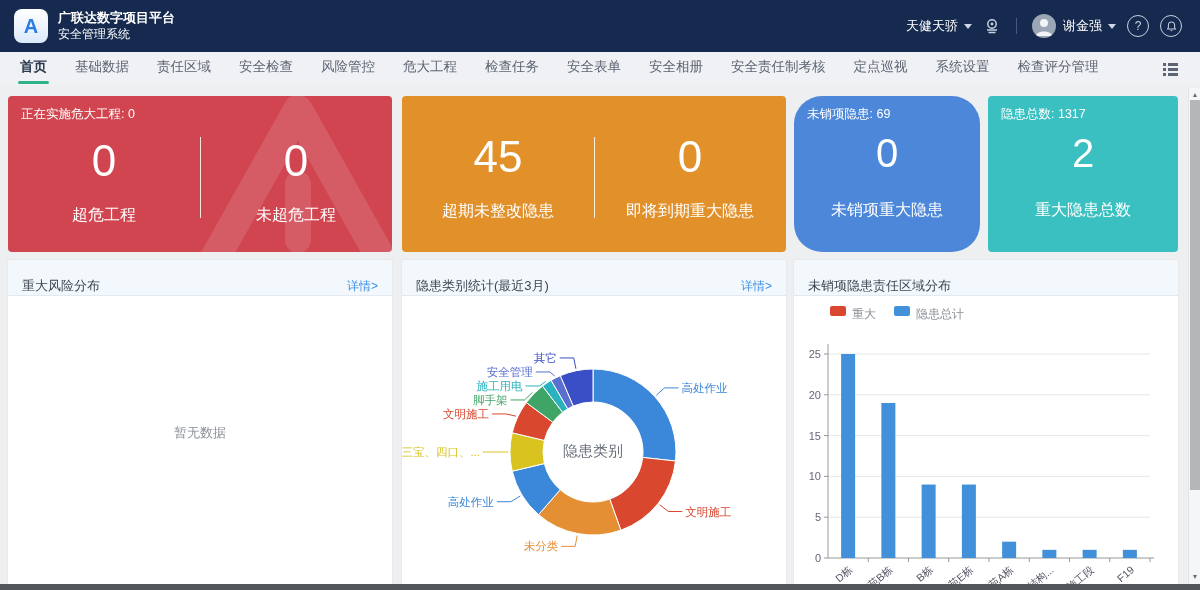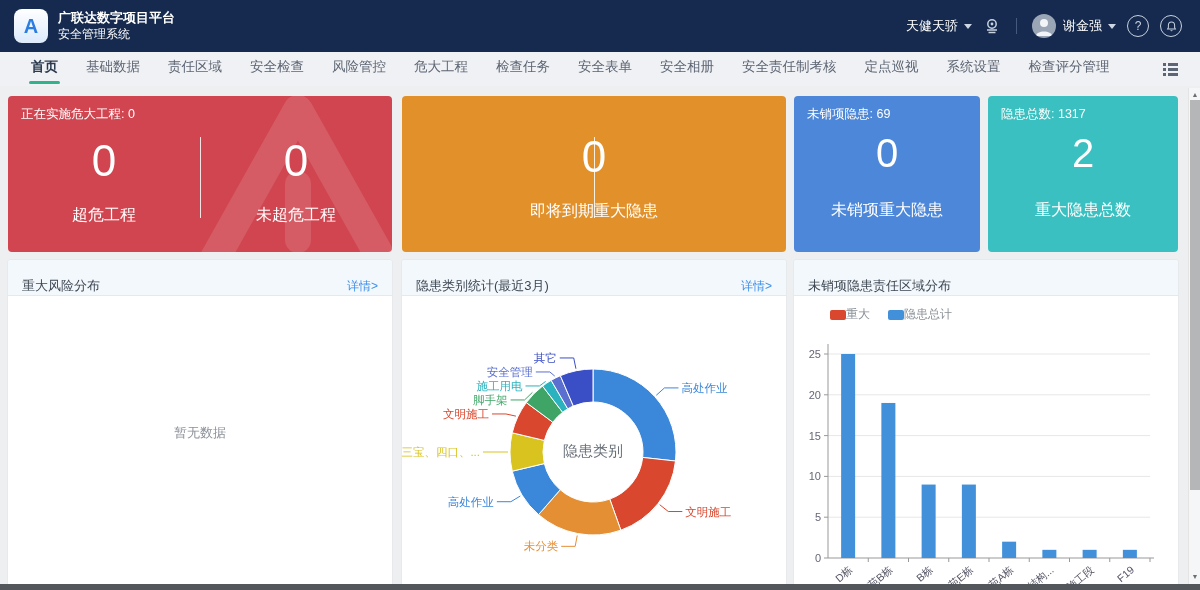--- a/index.html
+++ b/index.html
@@ -12,21 +12,21 @@
   .titles{margin-left:10px;line-height:1.25;}
   .title1{font-size:13px;font-weight:bold;}
   .title2{font-size:12px;}
   .tb-right{margin-left:auto;display:flex;align-items:center;gap:11px;margin-right:18px;font-size:13px;}
   .caret{display:inline-block;width:0;height:0;border-left:4px solid transparent;border-right:4px solid transparent;border-top:5px solid #cdd6e4;margin-left:6px;vertical-align:middle;}
   .tb-item{display:flex;align-items:center;cursor:pointer;}
   .tb-divider{width:1px;height:16px;background:#46597c;margin:0 4px;}
   .avatar{width:24px;height:24px;border-radius:50%;background:#9aa5b5;display:flex;align-items:flex-end;justify-content:center;overflow:hidden;margin-right:7px;}
   .circle-icon{width:20px;height:20px;border-radius:50%;border:1.5px solid #c7d1e0;display:flex;align-items:center;justify-content:center;font-size:12px;color:#c7d1e0;cursor:pointer;}
   
-  .navbar{position:absolute;left:0;top:52px;width:1200px;height:34px;background:#f0f1f4;display:flex;align-items:center;padding-left:31px;box-sizing:border-box;}
+  .navbar{position:absolute;left:0;top:52px;width:1200px;height:34px;background:#f0f1f4;display:flex;align-items:center;padding-left:20px;box-sizing:border-box;}
   .tab{font-size:13.5px;color:#5c6573;margin-right:28px;height:34px;line-height:30px;cursor:pointer;position:relative;white-space:nowrap;}
   .tab.active{color:#2b3a4d;font-weight:bold;}
   .tab.active::after{content:"";position:absolute;left:-2px;right:-2px;bottom:2px;height:3px;background:#2fb38a;border-radius:2px;}
   .nav-grid{margin-left:auto;margin-right:22px;cursor:pointer;display:flex;align-items:center;}
   
   .card{position:absolute;top:96px;height:156px;border-radius:4px;color:#fff;overflow:hidden;}
   .card-top-label{position:absolute;left:13px;top:10px;font-size:12.5px;z-index:2;}
   .halves{position:absolute;inset:0;display:flex;padding-top:14px;z-index:1;}
   .half{flex:1;display:flex;flex-direction:column;align-items:center;justify-content:center;}
   .big-num{font-size:44px;line-height:48px;font-weight:400;}
@@ -38,21 +38,21 @@
   .watermark{position:absolute;right:-26px;bottom:-74px;z-index:0;}
   
   .panel{position:absolute;top:260px;height:330px;background:#fff;border-radius:3px;box-shadow:0 0 0 1px #e7e9ec;overflow:hidden;}
   .panel-head{height:36px;background:#f3f8fc;border-bottom:1px solid #e3e9f0;display:flex;align-items:flex-end;padding:0 14px;box-sizing:border-box;}
   .panel-title{font-size:13px;color:#3d4652;}
   .panel-link{margin-left:auto;font-size:12px;color:#3f8fe8;cursor:pointer;}
   .panel-body{position:relative;height:294px;}
   .empty-text{position:absolute;left:0;right:0;top:128px;text-align:center;font-size:13px;color:#8b9098;}
   .donut-center{position:absolute;left:111px;top:146px;width:160px;text-align:center;font-size:15px;color:#69707a;z-index:2;}
   .legend{position:absolute;left:36px;top:10px;display:flex;gap:18px;align-items:center;z-index:2;}
-  .legend-item{display:flex;align-items:center;font-size:12px;color:#8a9097;cursor:pointer;}
+  .legend-item{display:flex;align-items:flex-start;gap:6px;font-size:12px;color:#8a9097;cursor:pointer;}
   .swatch{width:16px;height:10px;border-radius:2px;display:inline-block;}
   .bar-wrap{position:absolute;left:0;top:34px;}
   
   .scrollbar{position:absolute;right:0;top:88px;width:12px;height:496px;background:#f5f6f7;border-left:1px solid #e4e4e4;box-sizing:border-box;}
   .sb-thumb{position:absolute;left:1px;top:12px;width:10px;height:390px;background:#b4b6b8;cursor:pointer;}
   .sb-arrow{position:absolute;left:2px;width:8px;text-align:center;font-size:7px;color:#6c6f72;cursor:pointer;line-height:10px;}
   .window-edge{position:absolute;left:0;bottom:0;width:1200px;height:6px;background:#53575c;}
 </style>
 </head>
 <body>
@@ -150,28 +150,32 @@
         <div class="big-num">0</div>
         <div class="half-label">未超危工程</div>
       </div>
     </div>
     <div class="vdiv"></div>
   </div>
 
   <div class="card" id="card-overdue" style="left: 402px; width: 384px; background: rgb(226, 145, 42);">
     <div class="halves" style="padding-top:6px;">
       <div class="half">
+        <div class="big-num">45</div>
+        <div class="half-label">超期未整改隐患</div>
+      </div>
+      <div class="half">
         <div class="big-num">0</div>
         <div class="half-label">即将到期重大隐患</div>
       </div>
     </div>
     <div class="vdiv"></div>
   </div>
 
-  <div class="card" id="card-open" style="left: 794px; width: 186px; background: rgb(76, 135, 217);">
+  <div class="card" id="card-open" style="left: 794px; width: 186px; background: rgb(76, 135, 217); border-radius: 28px;">
     <div class="card-top-label">未销项隐患: 69</div>
     <div class="single">
       <div class="big-num2">0</div>
       <div class="single-label">未销项重大隐患</div>
     </div>
   </div>
 
   <div class="card" id="card-total" style="left: 988px; width: 190px; background: rgb(58, 192, 192);">
     <div class="card-top-label">隐患总数: 1317</div>
     <div class="single">

